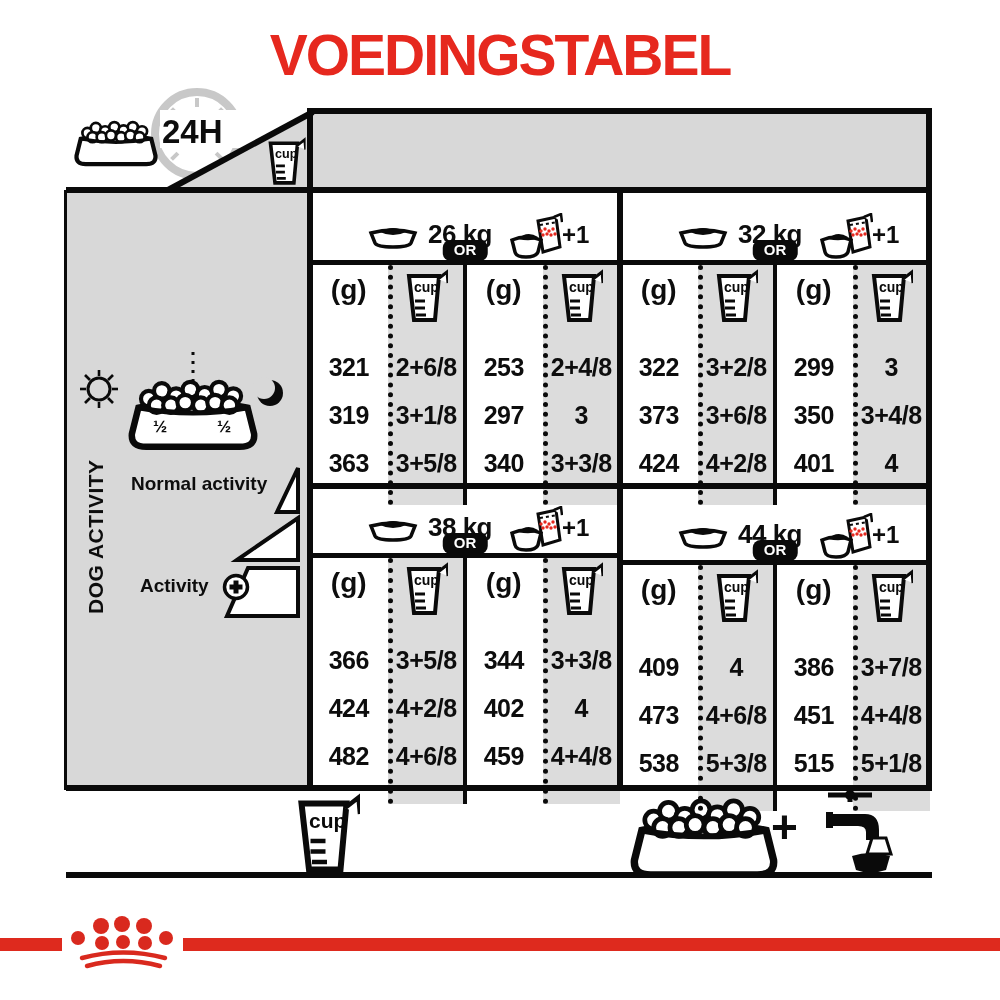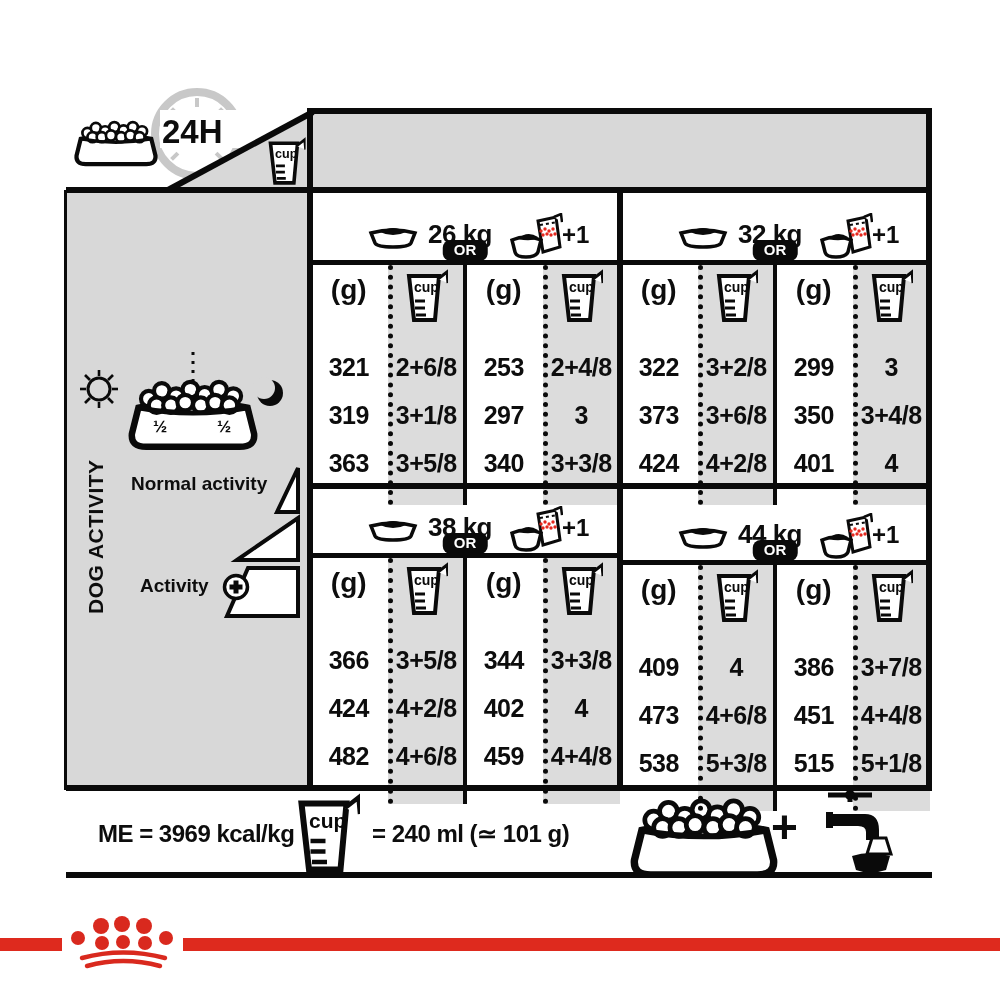--- a/index.html
+++ b/index.html
@@ -106,20 +106,21 @@
           <circle cx="41" cy="22" r="1.7"></circle>
             <circle cx="45" cy="21" r="1.7"></circle>
         </g>
         <path d="M8,26 Q17,17 28,24 Q21,28 8,26 Z" fill="#0a0a0a"></path>
         <path d="M2,27 Q16,21 31,27 L28,39 Q26,44 16,44 Q6,44 5,39 Z" fill="#fff" stroke="#0a0a0a" stroke-width="3.5"></path>
         <path d="M8,26 Q17,19 28,25 Q21,29 8,26 Z" fill="#0a0a0a"></path>
       </g>
     </defs>
   </svg>
 
+  <div id="title">VOEDINGSTABEL</div>
 
   <svg class="abs" style="left:70px;top:85px" width="190" height="110">
     <circle cx="127" cy="49" r="42" fill="none" stroke="#c8c8c8" stroke-width="8"></circle>
     <g stroke="#c8c8c8" stroke-width="4">
       <line x1="127" y1="13" x2="127" y2="22"></line>
       <line x1="127" y1="13" x2="127" y2="22" transform="rotate(45 127 49)"></line>
       <line x1="127" y1="13" x2="127" y2="22" transform="rotate(90 127 49)"></line>
       <line x1="127" y1="13" x2="127" y2="22" transform="rotate(135 127 49)"></line>
       <line x1="127" y1="13" x2="127" y2="22" transform="rotate(225 127 49)"></line>
       <line x1="127" y1="13" x2="127" y2="22" transform="rotate(270 127 49)"></line>
@@ -351,25 +352,23 @@
   <div class="bl" style="left:308px;top:108px;width:624px;height:6px"></div>
   <div class="bl" style="left:66px;top:187px;width:866px;height:6px"></div>
   <div class="bl" style="left:308px;top:483px;width:624px;height:6px"></div>
   <div class="bl" style="left:66px;top:785px;width:866px;height:6px"></div>
   <div class="bl" style="left:66px;top:872px;width:866px;height:6px"></div>
   <div class="bl" style="left:64px;top:190px;width:3px;height:600px"></div>
   <div class="bl" style="left:307px;top:108px;width:6px;height:683px"></div>
   <div class="bl" style="left:617px;top:192px;width:6px;height:598px"></div>
   <div class="bl" style="left:926px;top:108px;width:6px;height:683px"></div>
 
-  <div class="foot-text" style="left:98px;top:820px">ME = 3969 kcal/kg</div>
   <svg class="abs" style="left:294px;top:793px" width="66" height="82">
       <use href="#cup" width="44" height="54" transform="scale(1.5)"></use>
     </svg>
-  <div class="foot-text" style="left:372px;top:820px">= 240 ml (≃ 101 g)</div>
   <svg class="abs" style="left:628px;top:790px" width="152" height="88">
     <use href="#kibblebowl" transform="translate(2,2) scale(1.48)"></use>
   </svg>
   <div id="plus-sign">+</div>
   <svg class="abs" style="left:812px;top:786px" width="82" height="92">
     <line x1="16" y1="9" x2="60" y2="9" stroke="#0a0a0a" stroke-width="5"></line>
     <line x1="38" y1="3" x2="38" y2="16" stroke="#0a0a0a" stroke-width="5"></line>
     <circle cx="38" cy="9" r="5" fill="#0a0a0a"></circle>
     <path d="M33,12 L33,28 L53,28 Q67,28 67,44 L67,54 L54,54 L54,46 Q54,40 46,40 L20,40 L20,28 L33,28 Z" fill="#0a0a0a"></path>
     <rect x="14" y="26" width="7" height="16" fill="#0a0a0a"></rect>

